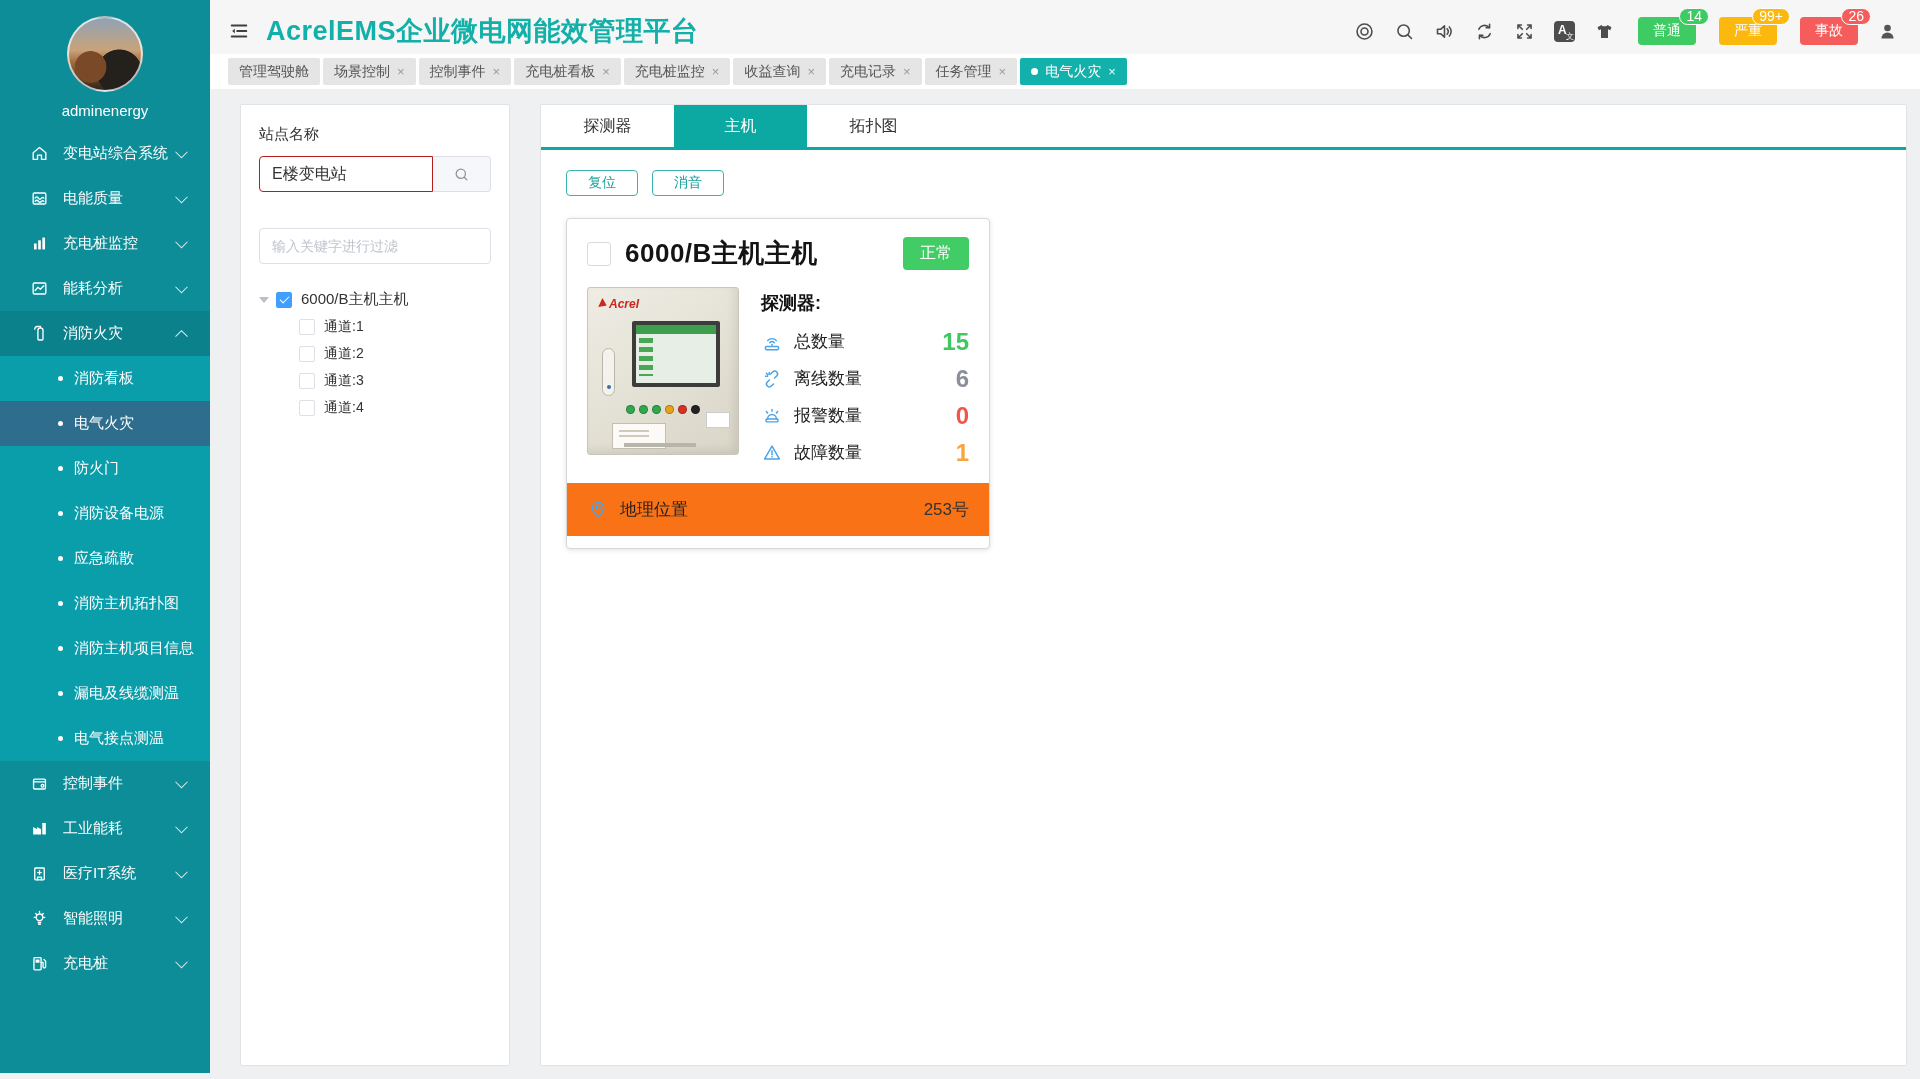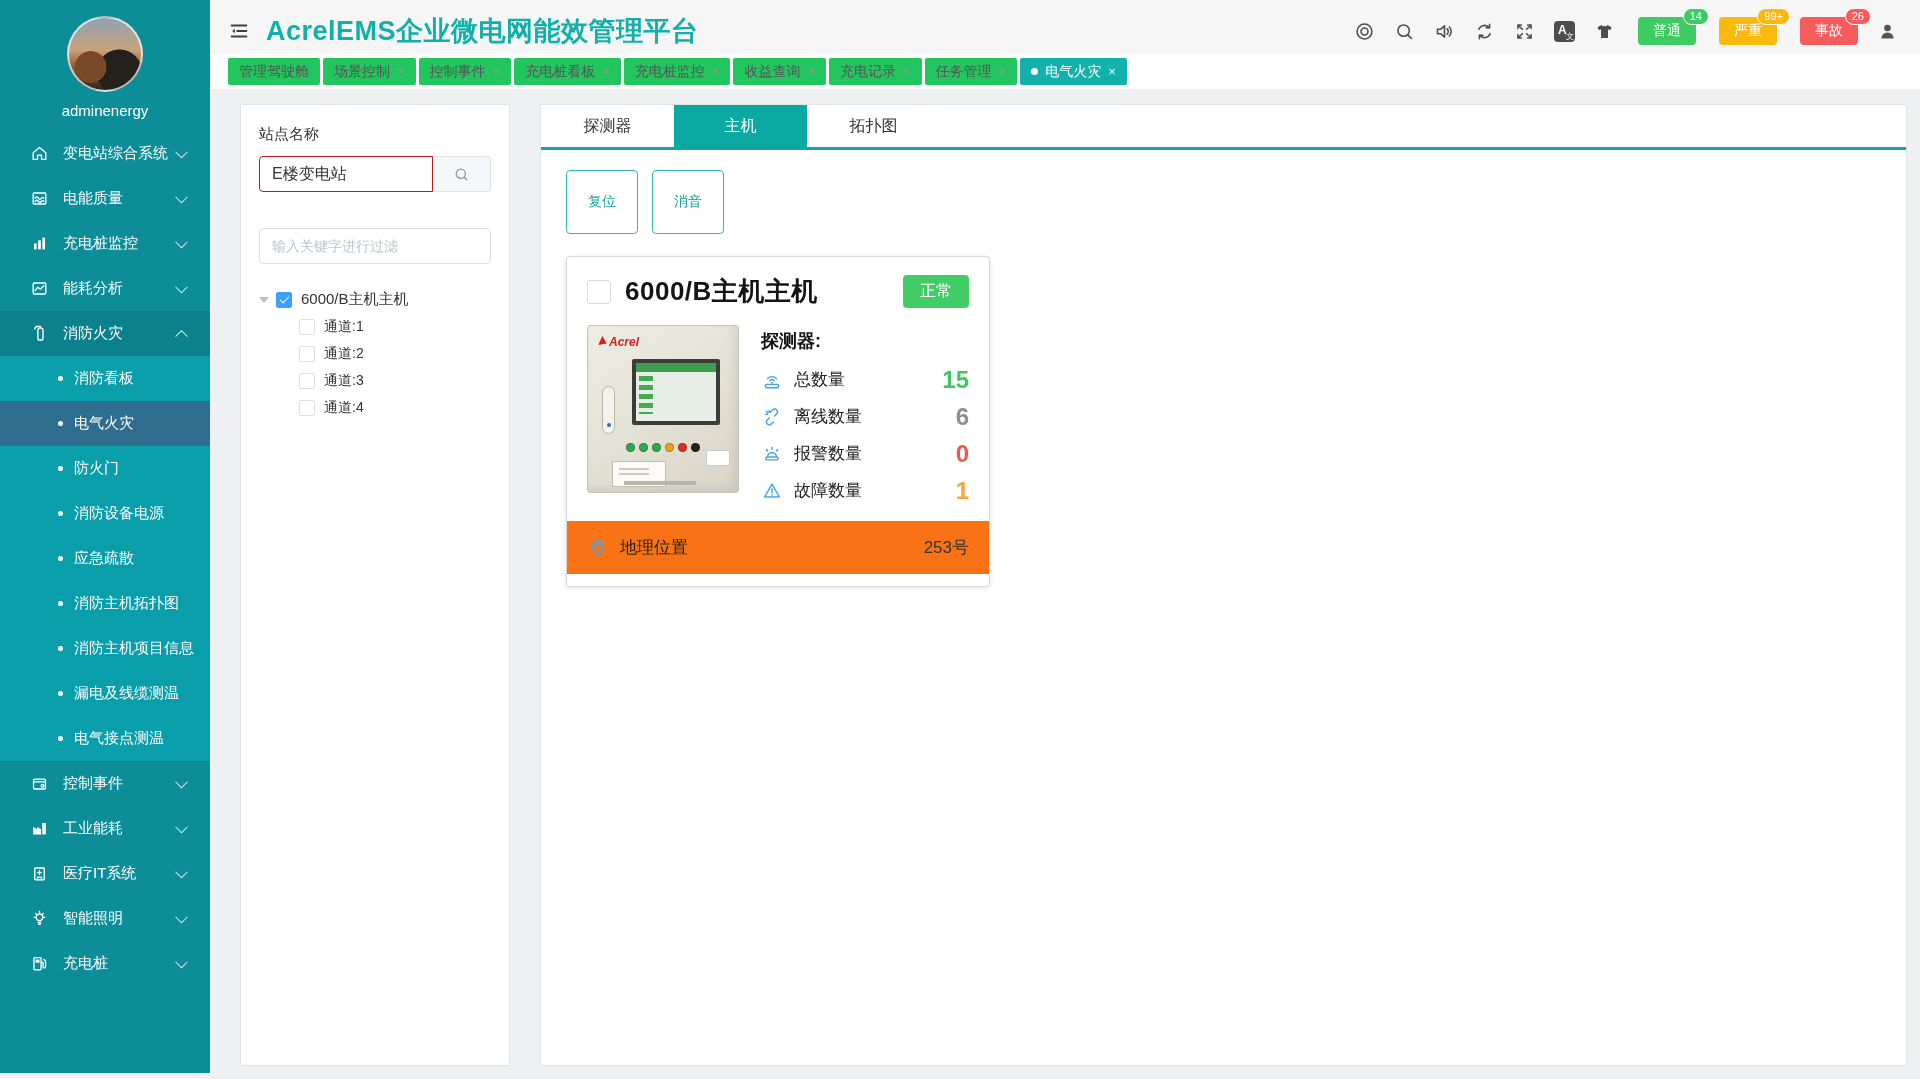--- a/index.html
+++ b/index.html
@@ -49,27 +49,27 @@
   .hicon { width:21px; height:21px; cursor:pointer; fill:none; stroke:#4d4d4d;
     stroke-width:1.8; stroke-linecap:round; stroke-linejoin:round; }
   .translate-box { width:21px; height:21px; background:#4d4d4d; border-radius:4px;
     position:relative; cursor:pointer; }
   .translate-box::before { content:"A"; position:absolute; left:4px; top:2px;
     color:#fff; font-size:12px; font-weight:bold; }
   .translate-box::after { content:"文"; position:absolute; right:1px; bottom:0px;
     color:#fff; font-size:8px; }
   .pill { position:relative; border-radius:4px; color:#fff; font-size:14px;
     padding:5px 15px; cursor:pointer; margin-left:4px; }
-  .pill .badge { position:absolute; top:-9px; right:-13px; color:#fff; font-size:11px;
+  .pill .badge { position:absolute; top:-9px; right:-13px; color:#fff; font-size:14px;
     padding:1px 6px; border-radius:9px; border:1px solid #fff; line-height:13px; }
 
   
   .tabstrip { height:35px; background:#fff; display:flex; align-items:center;
     padding-left:18px; gap:3px; }
-  .tab { height:27px; display:flex; align-items:center; background:#22c55e;
+  .tab { height:27px; display:flex; align-items:center; background:#e5e5e5;
     color:#555; font-size:14px; padding:0 11px; cursor:pointer; border-radius:2px; }
   .tab .x { margin-left:7px; font-size:13px; color:#999; cursor:pointer; }
   .tab .x::after { content:"×"; }
   .tab.active { background:#13b1ab; color:#fff; }
   .tab.active .x { color:#eafffd; }
   .tab .dot { width:7px; height:7px; border-radius:50%; background:#fff;
     margin-right:7px; }
 
   
   .content { flex:1; display:flex; gap:30px; padding:15px 13px 13px 30px; min-height:0; }
@@ -107,21 +107,21 @@
   .tree-child .tlabel { font-size:14px; }
 
   
   .main-panel { flex:1; min-width:0; display:flex; flex-direction:column; }
   .panel-tabs { display:flex; border-bottom:3px solid #0ca8a2; }
   .ptab { width:133px; height:42px; display:flex; align-items:center;
     justify-content:center; font-size:16px; color:#333; cursor:pointer; }
   .ptab.active { background:#0ca8a2; color:#fff; }
   .btn-row { display:flex; gap:14px; margin:20px 0 0 25px; }
   .obtn { background:#fff; border:1px solid #35b6ae; color:#17a39b; font-size:14px;
-    padding:22px 21px; border-radius:4px; cursor:pointer; font-family:Liberation Sans, sans-serif; }
+    padding:3px 21px; border-radius:4px; cursor:pointer; font-family:Liberation Sans, sans-serif; }
 
   
   .card { width:424px; margin:22px 0 0 25px; border:1px solid #d8d8d8;
     border-radius:4px; box-shadow:0 1px 5px rgba(0,0,0,.12); background:#fff;
     padding-bottom:12px; }
   .card-head { display:flex; align-items:center; padding:17px 20px 12px; }
   .card-cb { width:24px; height:24px; border:1px solid #d9d9d9; border-radius:3px;
     background:#fff; cursor:pointer; flex-shrink:0; }
   .card-title { font-size:26px; font-weight:bold; color:#141414; margin-left:14px;
     letter-spacing:.5px; }

